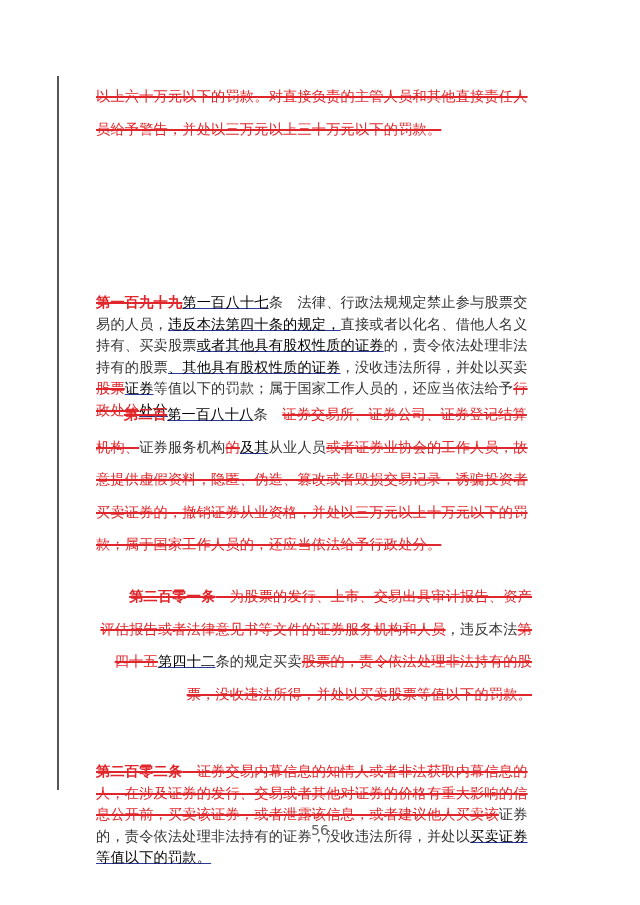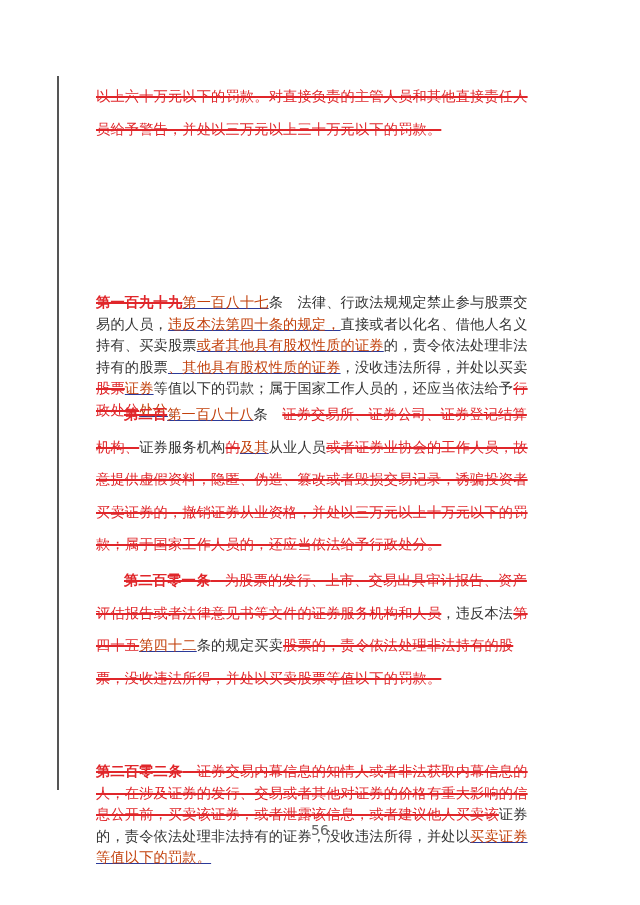--- a/index.html
+++ b/index.html
@@ -4,31 +4,31 @@
 <style>
   html,body{margin:0;padding:0;background:#fff;}
   body{width:640px;height:905px;position:relative;overflow:hidden;font-family:"DejaVu Sans",sans-serif;}
   .page{position:absolute;left:0;top:0;width:640px;height:686px;background:#fff;padding-left:16px;}
   .change-bar{position:absolute;left:57px;top:76px;width:2px;height:714px;background:#555;}
   .para{position:absolute;left:96px;width:436px;font-size:14.2px;color:#333;letter-spacing:0.2px;}
   .loose{line-height:32.5px;}
   .tight{line-height:21.5px;font-family:"DejaVu Serif",serif;}
   .del{color:#e0262a;text-decoration:line-through;text-decoration-color:#e0262a;text-decoration-thickness:1.5px;}
   .del.b{font-weight:bold;}
-  .ins{color:#c2410c;text-decoration:underline;text-decoration-color:#2b3a9a;}
+  .ins{color:#000000;text-decoration:underline;text-decoration-color:#2b3a9a;}
   .plain{color:#333;}
   .indent{display:inline-block;width:28px;}
   .page-number{position:absolute;left:0;width:640px;top:822px;text-align:center;font-size:14px;color:#666;}
 </style>
 </head>
 <body>
 
 <div class="page">
   <div class="change-bar"></div>
 
   <div class="para loose" id="p1" style="top:80px;"><span class="del">以上六十万元以下的罚款。对直接负责的主管人员和其他直接责任人员给予警告，并处以三万元以上三十万元以下的罚款。</span></div>
   <div class="para tight" id="p3" style="top:292px;"><span class="del b">第一百九十九</span><span class="ins">第一百八十七</span><span class="plain">条　法律、行政法规规定禁止参与股票交易的人员，</span><span class="ins">违反本法第四十条的规定，</span><span class="plain">直接或者以化名、借他人名义持有、买卖股票</span><span class="ins">或者其他具有股权性质的证券</span><span class="plain">的，责令依法处理非法持有的股票</span><span class="ins">、其他具有股权性质的证券</span><span class="plain">，没收违法所得，并处以买卖</span><span class="del">股票</span><span class="ins">证券</span><span class="plain">等值以下的罚款；属于国家工作人员的，还应当依法给予</span><span class="del">行政处分</span><span class="ins">处分</span><span class="plain">。</span></div>
   <div class="para loose" id="p4" style="top:398px;"><span class="indent"></span><span class="del b">第二百</span><span class="ins">第一百八十八</span><span class="plain">条　</span><span class="del">证券交易所、证券公司、证券登记结算机构、</span><span class="plain">证券服务机构</span><span class="del">的</span><span class="ins">及其</span><span class="plain">从业人员</span><span class="del">或者证券业协会的工作人员，故意提供虚假资料，隐匿、伪造、篡改或者毁损交易记录，诱骗投资者买卖证券的，撤销证券从业资格，并处以三万元以上十万元以下的罚款；属于国家工作人员的，还应当依法给予行政处分。</span></div>
-  <div class="para loose" id="p5" style="top:564px;"><span class="indent"></span><span class="del b">第二百零一条</span><span class="del">　为股票的发行、上市、交易出具审计报告、资产评估报告或者法律意见书等文件的证券服务机构和人员</span><span class="plain">，违反本法</span><span class="del">第四十五</span><span class="ins">第四十二</span><span class="plain">条的规定买卖</span><span class="del">股票的，责令依法处理非法持有的股票，没收违法所得，并处以买卖股票等值以下的罚款。</span></div>
+  <div class="para loose" id="p5" style="top:580px;text-align:right;"><span class="indent"></span><span class="del b">第二百零一条</span><span class="del">　为股票的发行、上市、交易出具审计报告、资产评估报告或者法律意见书等文件的证券服务机构和人员</span><span class="plain">，违反本法</span><span class="del">第四十五</span><span class="ins">第四十二</span><span class="plain">条的规定买卖</span><span class="del">股票的，责令依法处理非法持有的股票，没收违法所得，并处以买卖股票等值以下的罚款。</span></div>
   <div class="para tight" id="p6" style="top:744px;margin-top:17px;"><span class="del b">第二百零二条</span><span class="del">　证券交易内幕信息的知情人或者非法获取内幕信息的人，在涉及证券的发行、交易或者其他对证券的价格有重大影响的信息公开前，买卖该证券，或者泄露该信息，或者建议他人买卖该</span><span class="plain">证券的，责令依法处理非法持有的证券，没收违法所得，并处以</span><span class="ins">买卖证券等值以下的罚款。</span></div>
 
   <div class="page-number">56</div>
 </div>
 
 </body></html>

